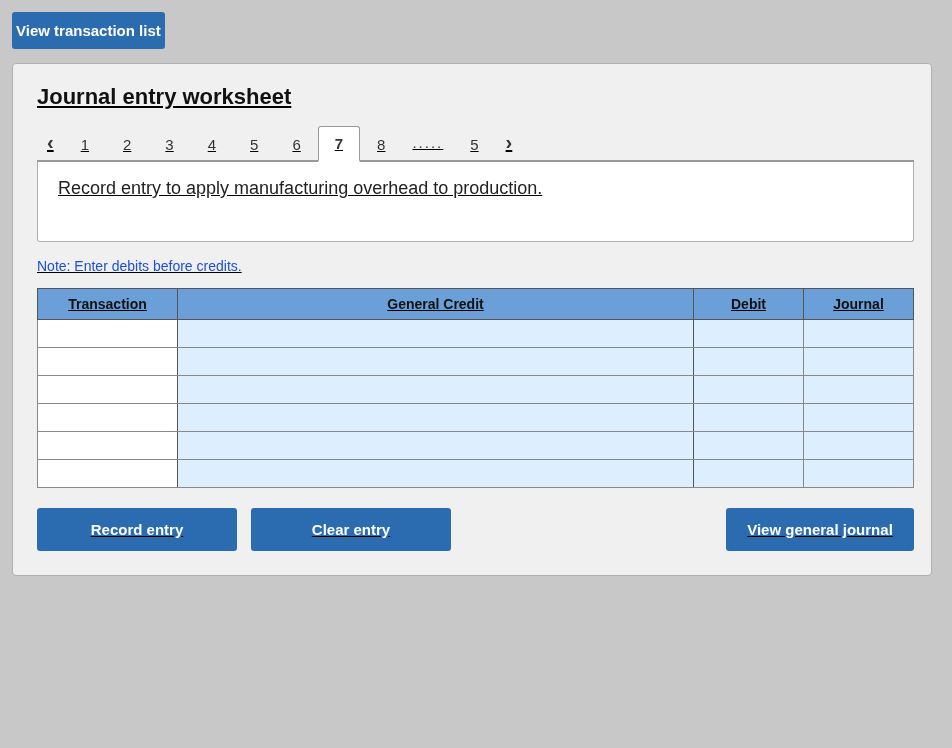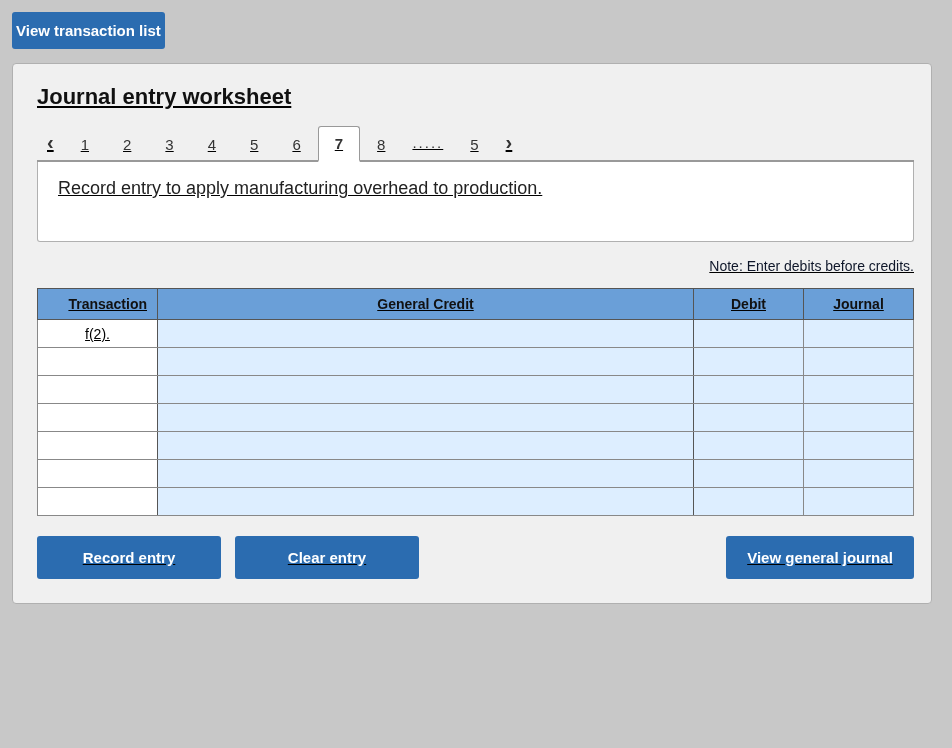--- a/index.html
+++ b/index.html
@@ -94,47 +94,45 @@
       margin-top: 0;
       margin-bottom: 16px;
       min-height: 80px;
       font-size: 18px;
       color: #222;
       border-top: none;
       border-radius: 0 0 3px 3px;
     }
 
     #note-text {
-      color: #0f172a;
+      color: #1d4ed8;
       font-size: 14px;
       margin-bottom: 14px;
       font-weight: normal;
-      text-align: right;
     }
 
     #journal-table {
       width: 100%;
       border-collapse: collapse;
       border: 1.5px solid #555;
       margin-bottom: 20px;
     }
 
     #journal-table thead tr th {
       background-color: #6a9fd8;
       color: #111;
       font-weight: bold;
       font-size: 14px;
       padding: 7px 10px;
       border: 1.5px solid #555;
       text-align: center;
     }
 
     #journal-table thead tr th.transaction-col {
-      width: 120px;
-      text-align: right;
+      width: 140px;
     }
 
     #journal-table thead tr th.journal-col {
       width: auto;
     }
 
     #journal-table thead tr th.debit-col,
     #journal-table thead tr th.credit-col {
       width: 110px;
     }
@@ -186,21 +184,21 @@
 
     .action-btn {
       background-color: #2b6cb0;
       color: white;
       border: none;
       padding: 13px 0;
       font-size: 15px;
       font-weight: bold;
       cursor: pointer;
       border-radius: 3px;
-      width: 184px;
+      width: 200px;
       text-align: center;
     }
 
     #view-general-journal-btn {
       margin-left: auto;
       width: 188px;
     }
   </style>
 </head>
 <body>
@@ -235,26 +233,20 @@
   <table id="journal-table">
     <thead>
       <tr>
         <th class="transaction-col">Transaction</th>
         <th class="journal-col">General Credit</th>
         <th class="debit-col">Debit</th>
         <th class="credit-col">Journal</th>
       </tr>
     </thead>
     <tbody id="table-body">
-    <tr>
-          <td class="transaction-cell">f(2).</td>
-          <td class="journal-input-cell"><input type="text" class="entry-input" style=""></td>
-          <td class="debit-input-cell"><input type="text" class="entry-input" style=""></td>
-          <td class="credit-input-cell"><input type="text" class="entry-input" style=""></td>
-        </tr>
         <tr>
           <td class="transaction-cell"></td>
           <td class="journal-input-cell"><input type="text" class="entry-input" style=""></td>
           <td class="debit-input-cell"><input type="text" class="entry-input" style=""></td>
           <td class="credit-input-cell"><input type="text" class="entry-input" style=""></td>
         </tr>
         <tr>
           <td class="transaction-cell"></td>
           <td class="journal-input-cell"><input type="text" class="entry-input" style=""></td>
           <td class="debit-input-cell"><input type="text" class="entry-input" style=""></td>

